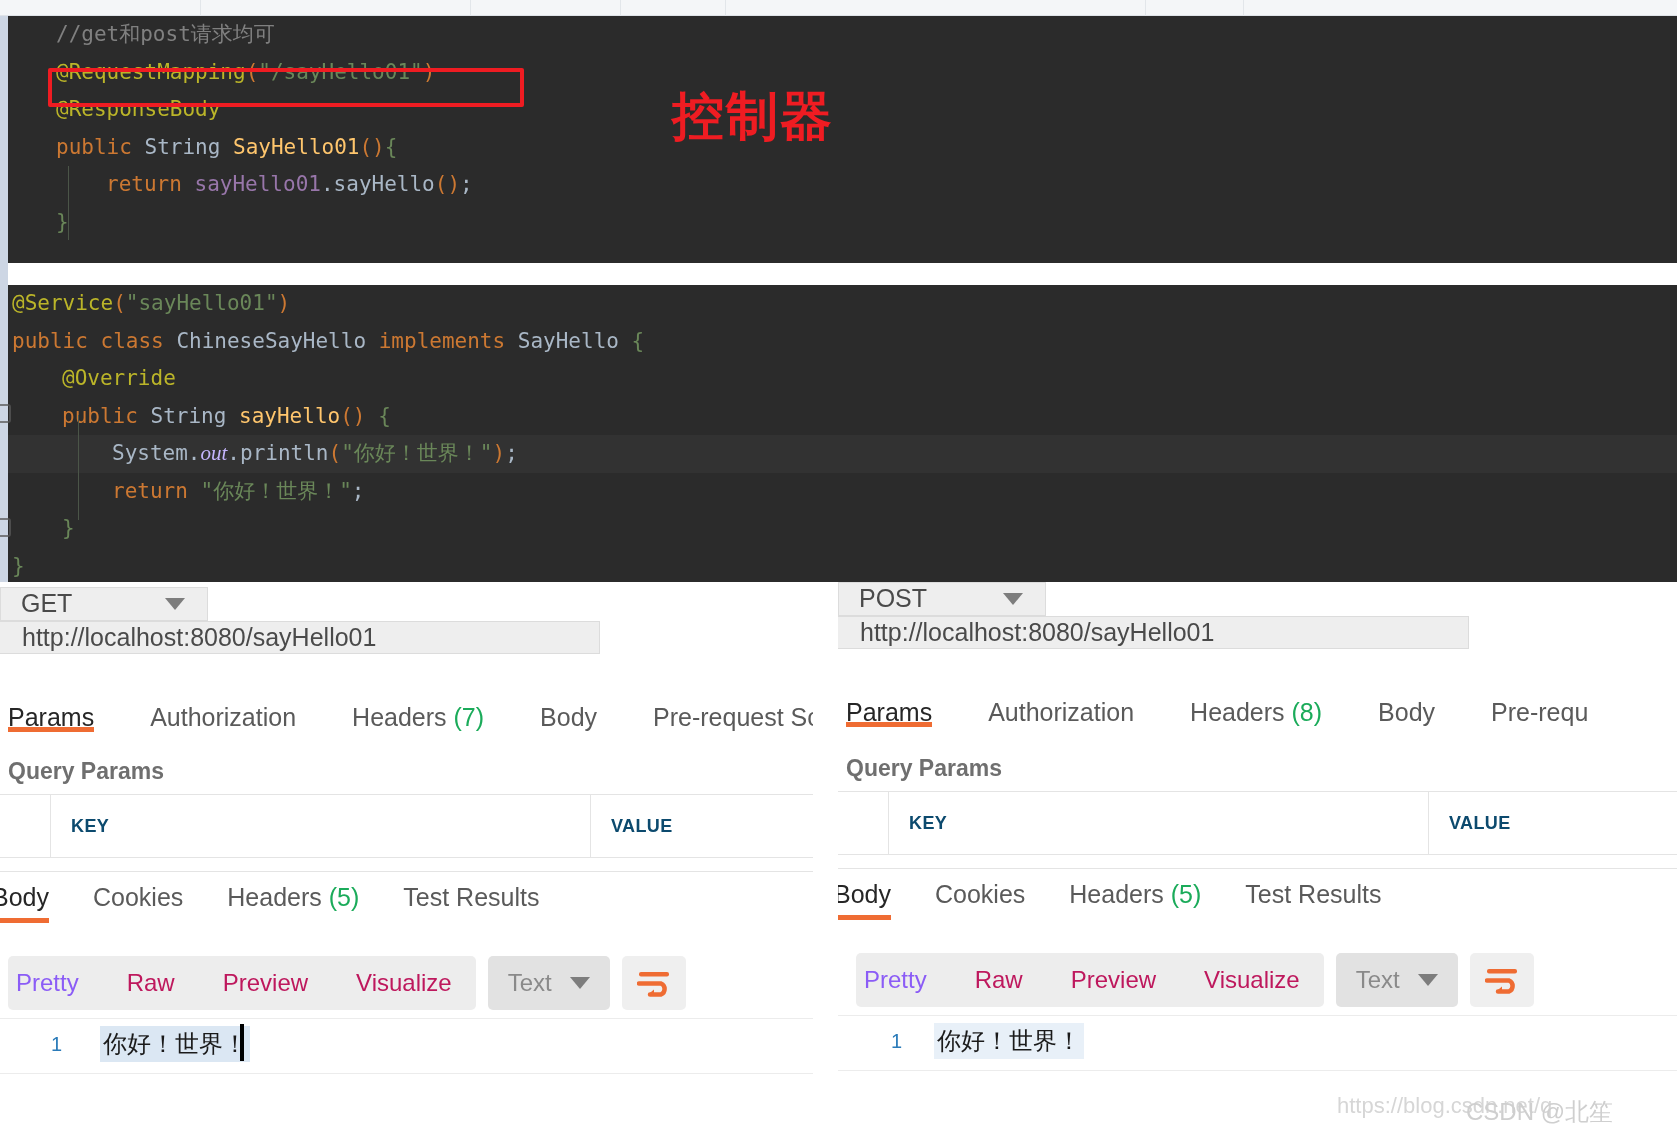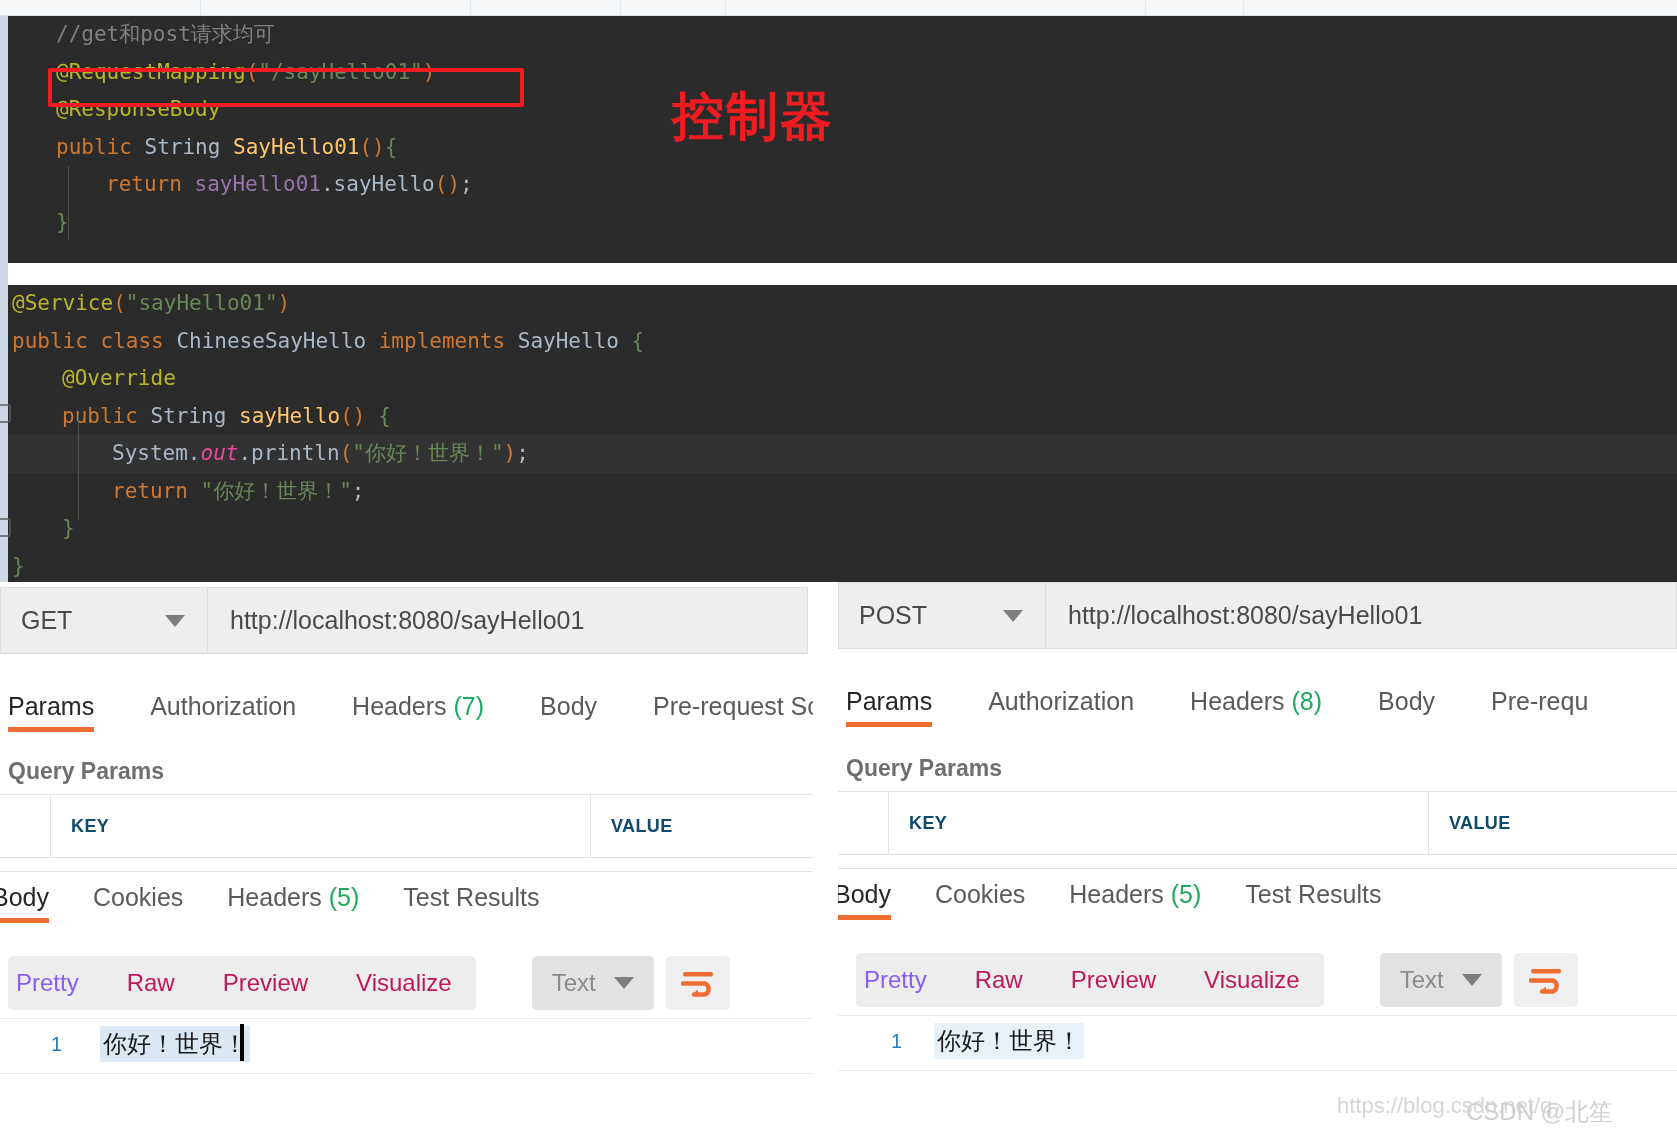--- a/index.html
+++ b/index.html
@@ -33,21 +33,21 @@
   .t-comment  { color:#808080; }
   .t-anno     { color:#bbb529; }
   .t-string   { color:#6a8759; }
   .t-kw       { color:#cc7832; }
   .t-type     { color:#a9b7c6; }
   .t-method   { color:#ffc66d; }
   .t-field    { color:#9876aa; }
   .t-ident    { color:#a9b7c6; }
   .t-brace    { color:#6a8759; }
   .t-paren    { color:#cc7832; }
-  .t-static   { color:#ec4899; font-style:italic; }
+  .t-static   { color:#c4b5fd; font-style:italic;font-family:Liberation Serif, serif; }
 
   .indent-guide {
     position:absolute; width:1px; background:#4b5548;
   }
   .gutter-icon {
     position:absolute; width:19px; height:19px;
     border:2px solid #5a5a5a; border-radius:3px;
     opacity:.75;
   }
 
@@ -64,37 +64,37 @@
 
   .gap-white { position:absolute; background:#ffffff; }
   .gap-white .leftbar { position:absolute; left:0; top:0; width:8px; height:100%; background:#cdd6e4; }
 
   
   .pm {
     position:absolute; background:#ffffff; overflow:hidden;
     font-family:"Liberation Sans","DejaVu Sans",sans-serif;
     color:#3c3c3c;
   }
-  .pm-urlbar { position:absolute; display:flex; height:67px; }
+  .pm-urlbar { position:absolute; display:flex; height:67px;flex-direction:column; }
   .method-box {
     width:208px; height:67px; background:#eeeeee;
     border:1px solid #dcdcdc; display:flex; align-items:center;
     justify-content:space-between; padding:0 22px 0 20px;
   }
   .method-box .m-label { font-size:25px; color:#4a4a4a; }
   .caret { width:0;height:0;border-left:10px solid transparent;border-right:10px solid transparent;border-top:12px solid #7d7d7d; }
   .url-box {
     height:67px; background:#eeeeee; border:1px solid #dcdcdc; border-left:none;
     display:flex; align-items:center; padding-left:22px;
     font-size:25px; color:#4a4a4a;
   }
 
   .tabrow { position:absolute; display:flex; align-items:flex-end; height:46px; }
   .tabrow .tab {
-    font-size:25px; color:#5a5a5a; position:relative; padding-bottom:11px;
+    font-size:25px; color:#5a5a5a; position:relative; padding-bottom:0;
     white-space:nowrap;
   }
   .tabrow .tab.active { color:#262626; }
   .tabrow .tab.active::after {
     content:""; position:absolute; left:0; right:0; bottom:0;
     height:5px; background:#ef6c33;
   }
   .tabrow .cnt { color:#1bab5a; }
 
   .section-title { position:absolute; font-size:23px; color:#6f6f6f; font-weight:600; }
@@ -112,21 +112,21 @@
   .respbar { position:absolute; display:flex; align-items:flex-end; height:46px; }
   .respbar .tab { font-size:25px; color:#5a5a5a; position:relative; padding-bottom:11px; white-space:nowrap; }
   .respbar .tab.active { color:#262626; }
   .respbar .tab.active::after { content:""; position:absolute; left:0; right:0; bottom:0; height:5px; background:#ef6c33; }
   .respbar .cnt { color:#1bab5a; }
 
   .viewbar { position:absolute; display:flex; align-items:center; gap:12px; }
   .pill { background:#ededed; border-radius:5px; height:54px; display:flex; align-items:center; }
   .pill .vtab { font-size:24px; color:#be185d; padding:0 24px; }
   .pill .vtab.active { color:#8b5cf6;padding-left:8px; }
-  .fmt-pill { background:#e2e2e2; border-radius:5px; height:54px; display:flex; align-items:center; gap:18px; padding:0 20px;margin-left:44px; }
+  .fmt-pill { background:#e2e2e2; border-radius:5px; height:54px; display:flex; align-items:center; gap:18px; padding:0 20px; }
   .fmt-pill .f-label { font-size:24px; color:#8a8a8a; }
   .wrap-pill { background:#efefef; border-radius:5px; width:64px; height:54px; display:flex; align-items:center; justify-content:center; }
 
   .bodyview { position:absolute; }
   .bodyview .gutnum {
     position:absolute; font-size:20px; color:#2b7bb9;
     font-family:"Liberation Sans","DejaVu Sans",sans-serif;
   }
   .bodyview .bodytext {
     position:absolute; font-size:24px; color:#1a1a1a;

